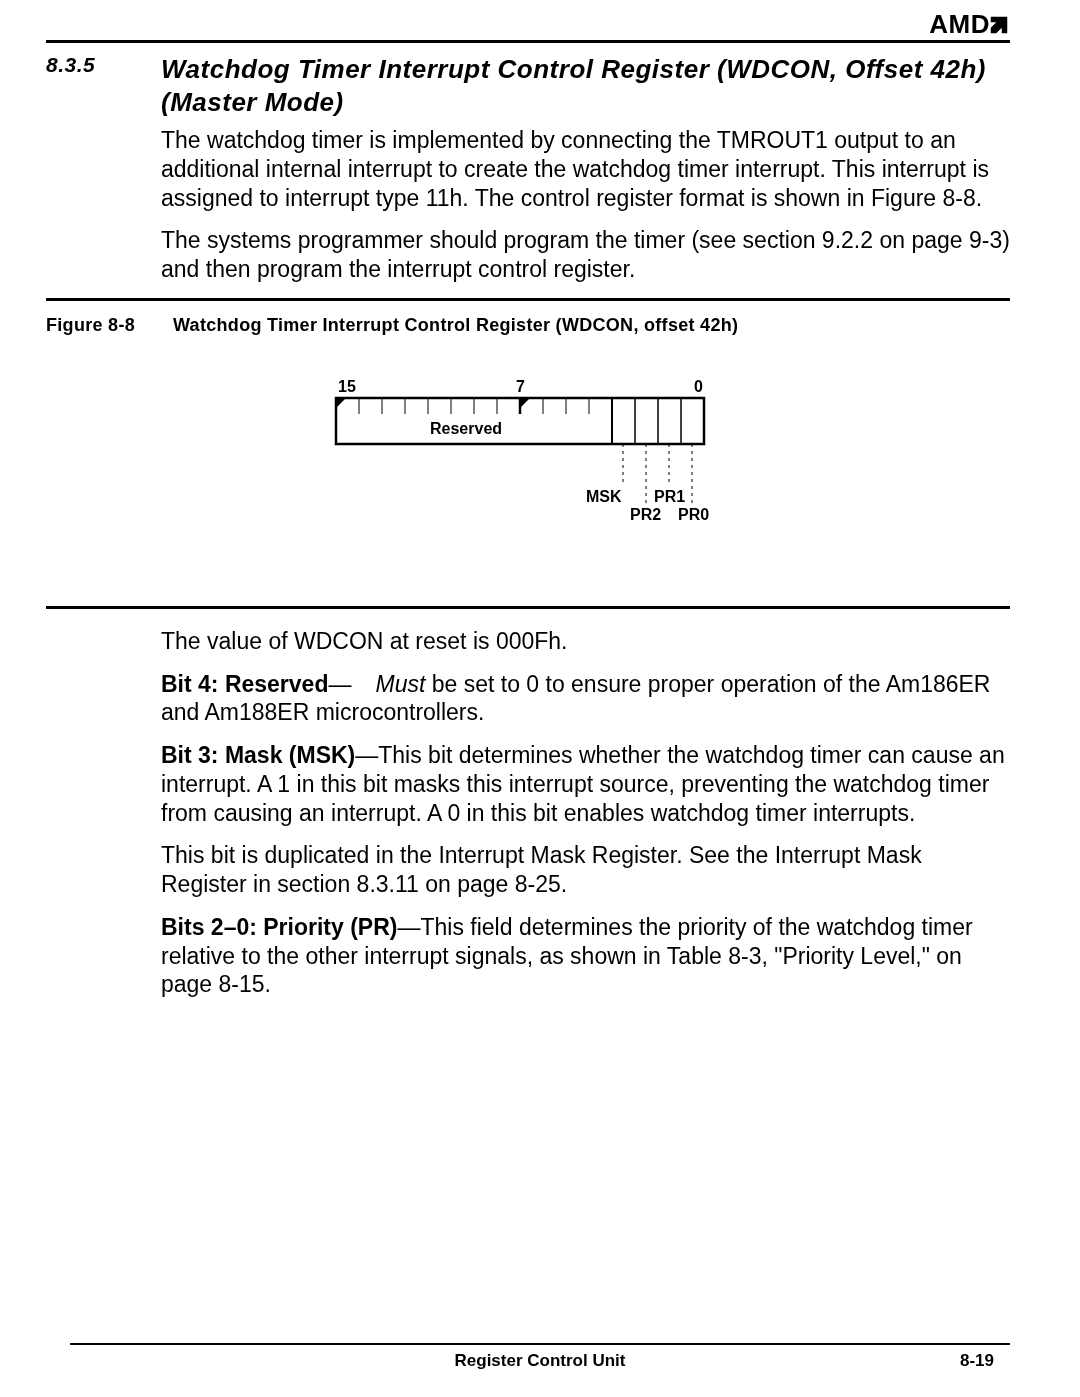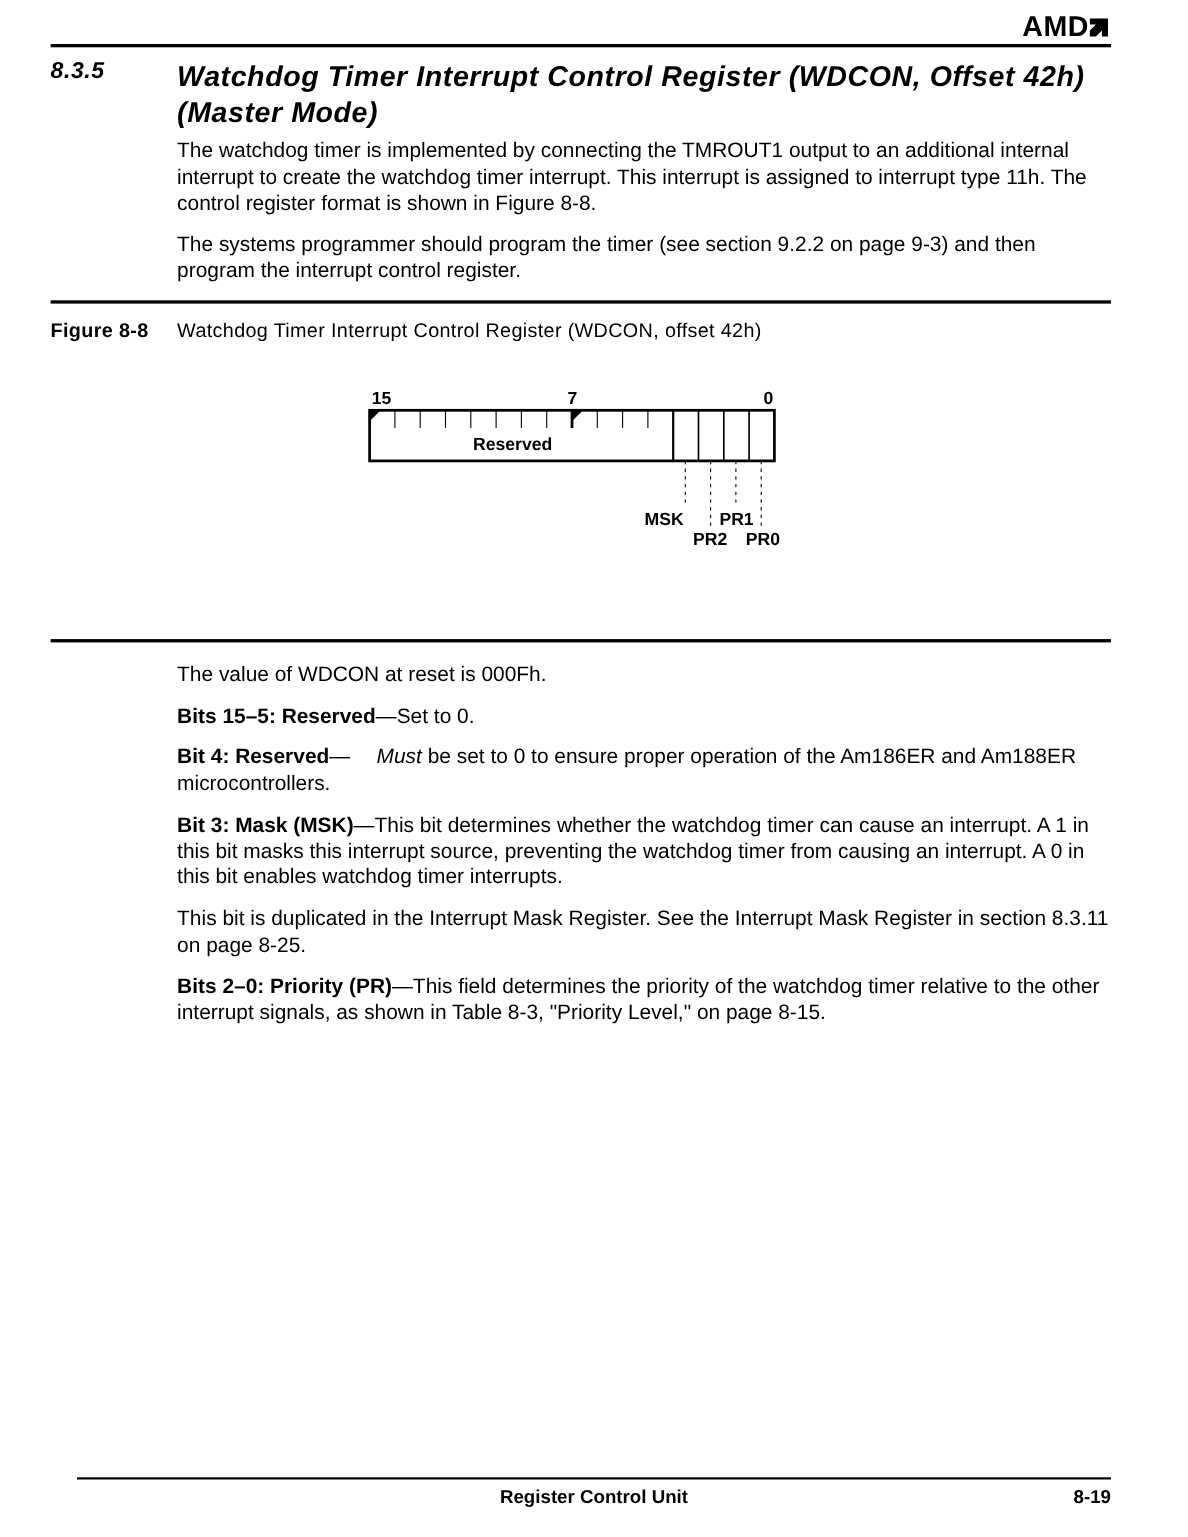--- a/index.html
+++ b/index.html
@@ -45,44 +45,45 @@
   .section-title {
     font-weight: 700;
     font-size: 26px;
     letter-spacing: 0.5px;
     line-height: 1.25;
   }
   .body-col {
     margin-left: 115px;
   }
   p.body {
-    font-size: 19px;
+    font-size: 23px;
     line-height: 1.25;
     margin: 8px 0 14px 0;
   }
   .fig-rule {
     border-top: 3px solid #000;
     margin-top: 8px;
   }
   .fig-cap-row {
     display: flex;
     margin-top: 14px;
     margin-bottom: 40px;
   }
   .fig-num {
     width: 115px;
     font-weight: 700;
     font-size: 18px;
     flex-shrink: 0;
     letter-spacing: 0.3px;
   }
   .fig-title {
-    font-weight: 400;
+    font-weight: 700;
     font-size: 18px;
     letter-spacing: 0.3px;
+    margin-left: 12px;
   }
   .diagram-wrap {
     display: flex;
     justify-content: center;
     margin-bottom: 40px;
     font-weight: bold;
   }
   .bold { font-weight: 700; }
   .ital { font-style: italic; margin-left: 24px; }
   .footer-rule {
@@ -97,21 +98,21 @@
     left: 70px;
     right: 70px;
     bottom: 26px;
     display: flex;
     justify-content: center;
     font-size: 17px;
     font-weight: 700;
   }
   .footer .pg {
     position: absolute;
-    right: 0;
+    right: 16px;
     text-align: center;
   }
 </style>
 </head>
 <body>
 
 <div class="page">
   <div class="top-rule">
     <span class="amd-logo">
       <span>AMD</span><svg width="22" height="22" viewBox="0 0 24 24" style="vertical-align:-3px;margin-left:-2px">
@@ -182,23 +183,20 @@
       <text x="336" y="126" font-size="16" font-family="Arial">PR1</text>
       <text x="360" y="144" font-size="16" font-family="Arial">PR0</text>
     </svg>
   </div>
 
   <div class="fig-rule"></div>
 
   <div class="body-col" style="margin-top:18px">
     <p class="body">The value of WDCON at reset is 000Fh.</p>
 
-    <p class="body">
-      <span class="bold">Bits 15–5: Reserved</span><span>—Set to 0.</span>
-    </p>
 
     <p class="body">
       <span class="bold">Bit 4: Reserved</span><span>—</span><span class="ital">Must</span><span> be set to 0 to ensure proper operation of the Am186ER and Am188ER microcontrollers.</span>
     </p>
 
     <p class="body">
       <span class="bold">Bit 3: Mask (MSK)</span><span>—This bit determines whether the watchdog timer can cause an interrupt. A 1 in this bit masks this interrupt source, preventing the watchdog timer from causing an interrupt. A 0 in this bit enables watchdog timer interrupts.</span>
     </p>
 
     <p class="body">This bit is duplicated in the Interrupt Mask Register. See the Interrupt Mask Register in section 8.3.11 on page 8-25.</p>

